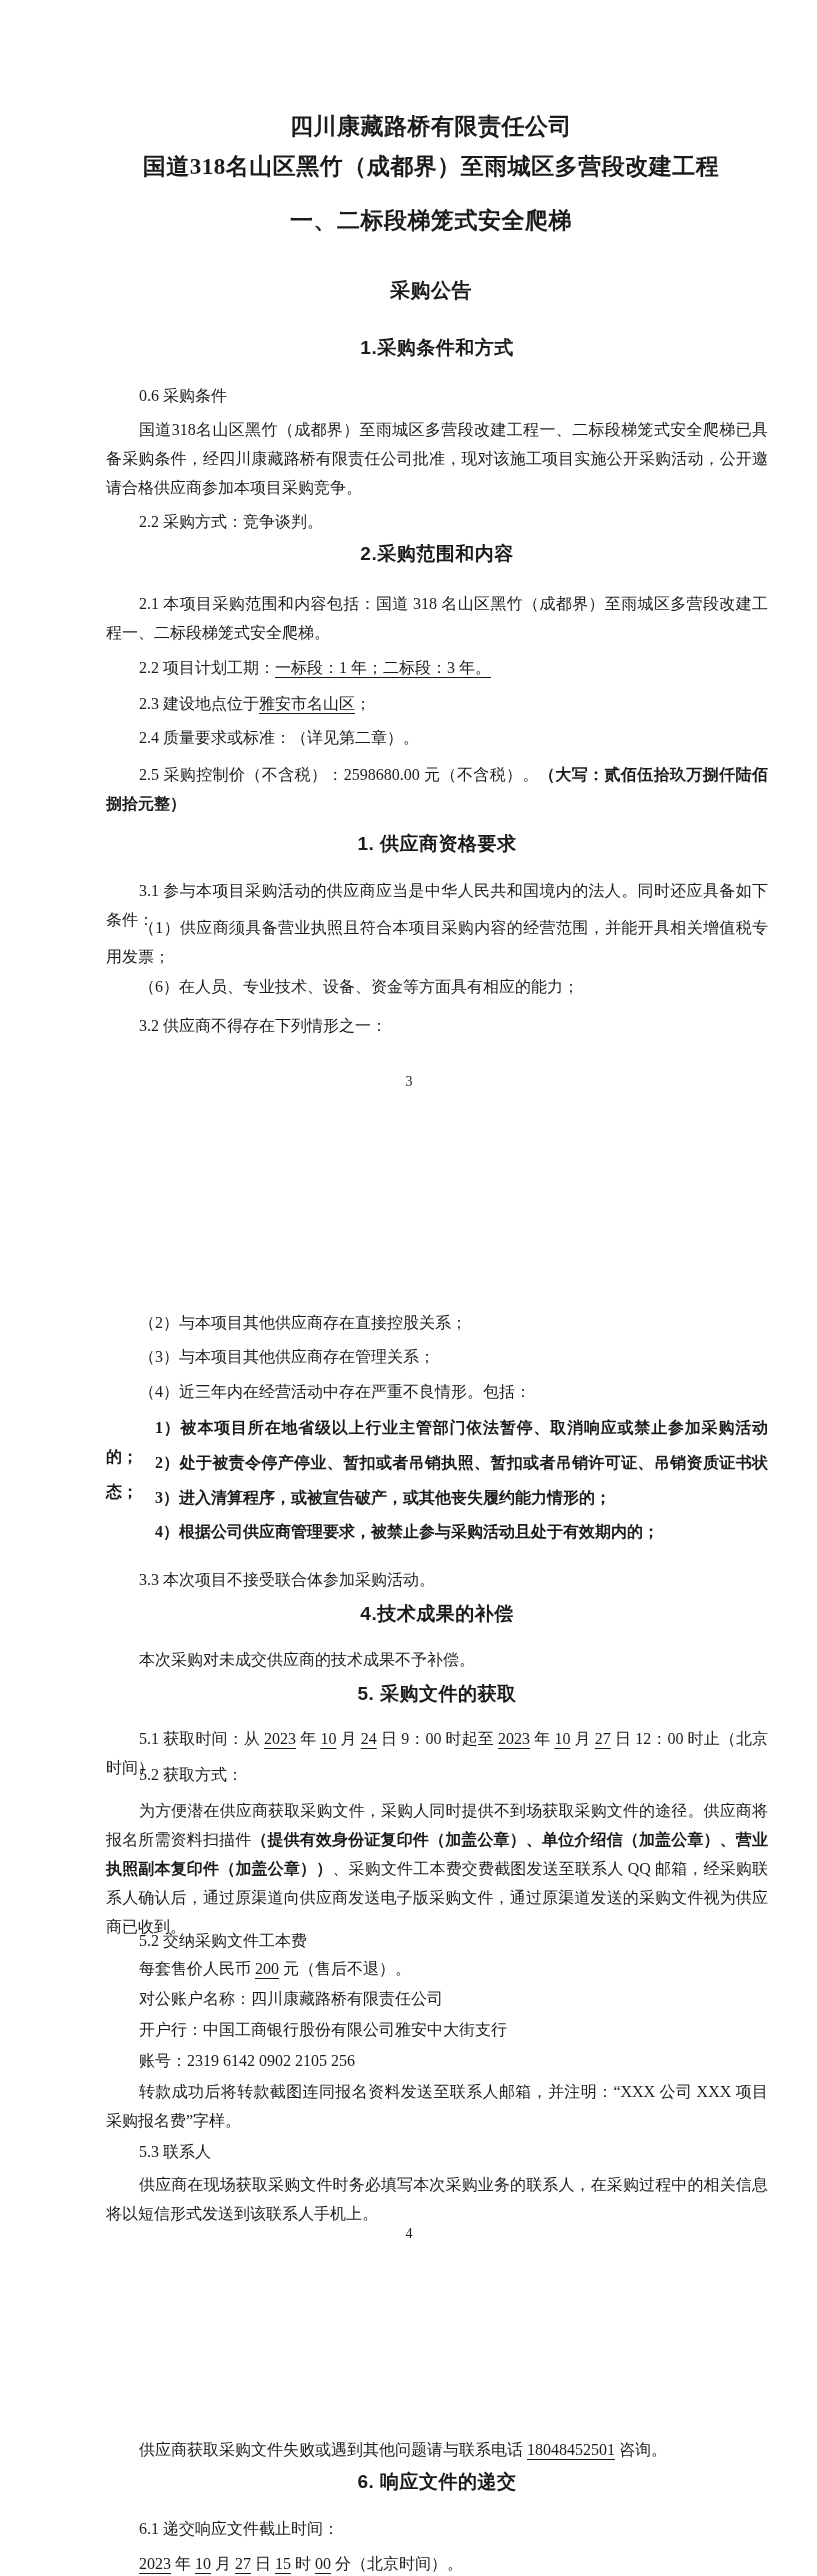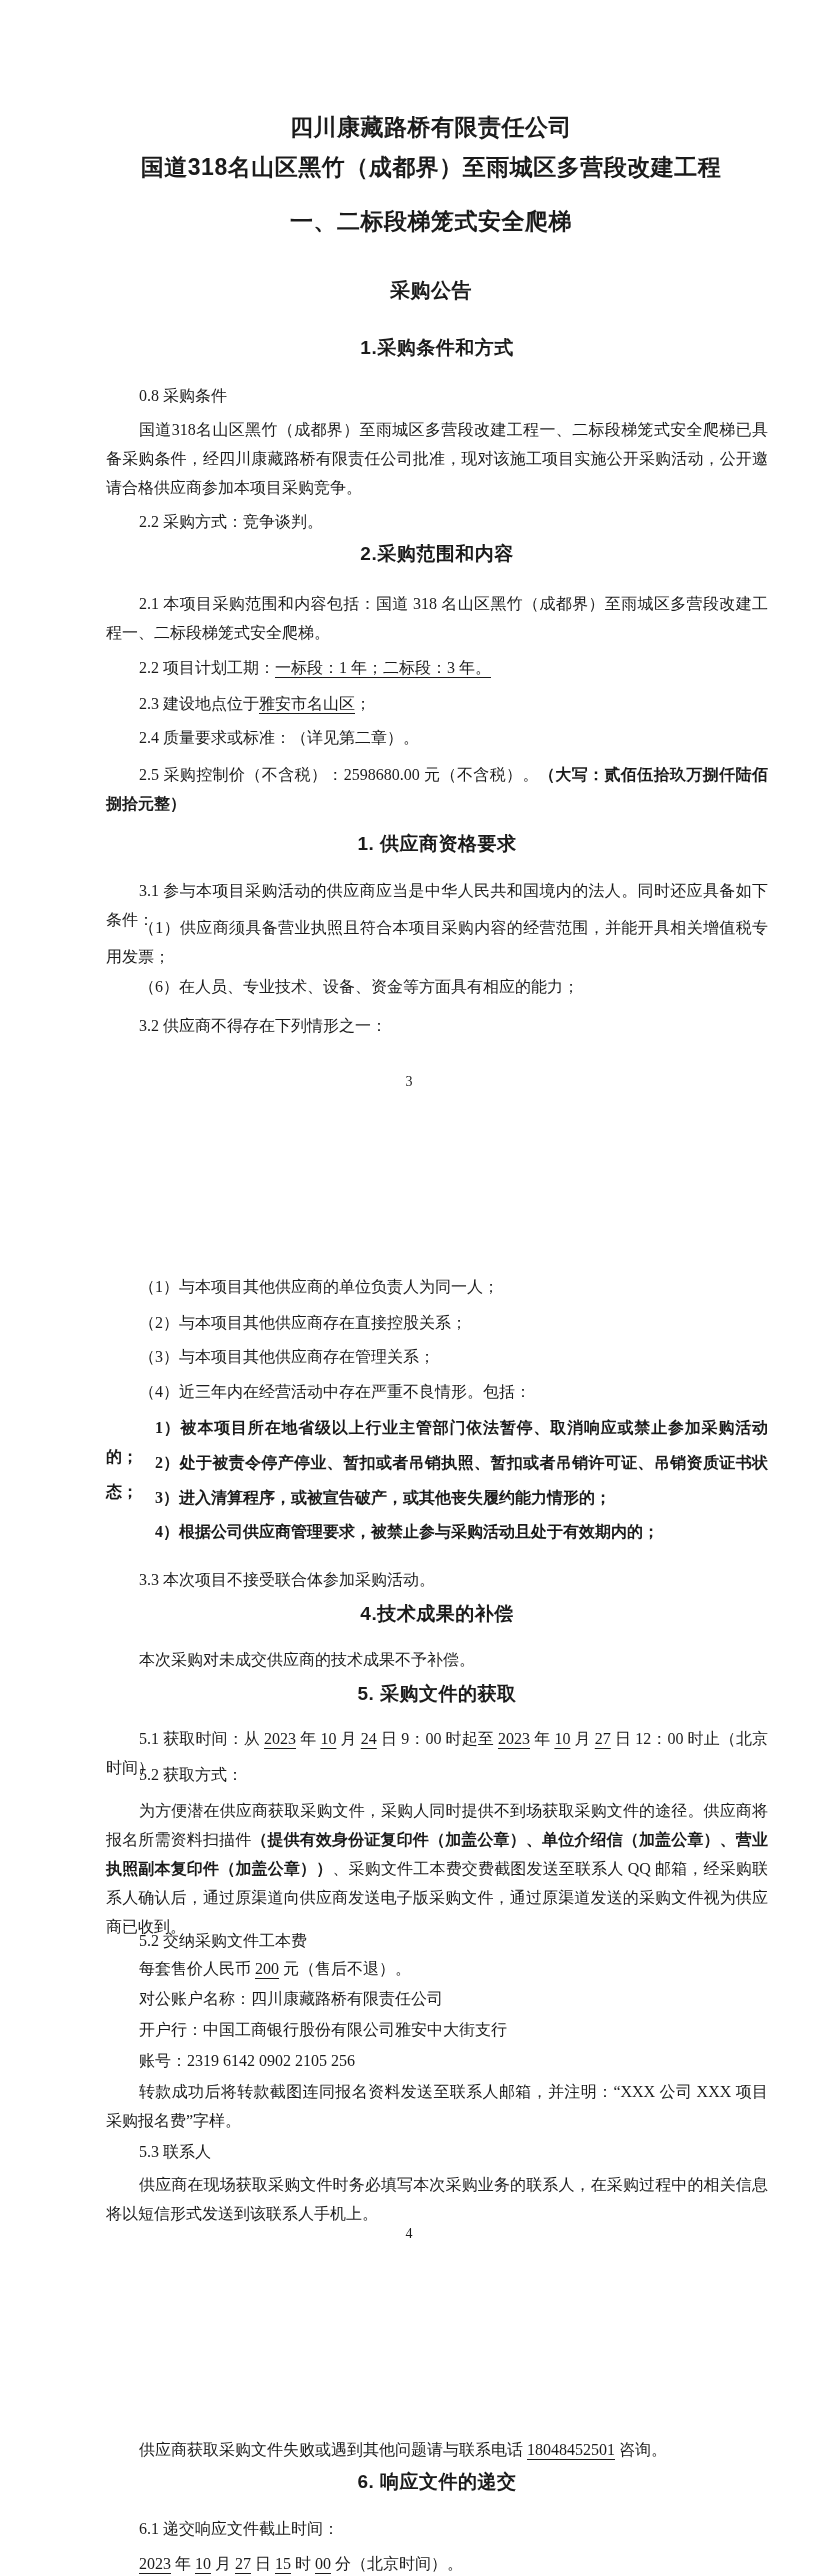--- a/index.html
+++ b/index.html
@@ -4,57 +4,56 @@
 <style>
   html,body{margin:0;padding:0;background:#ffffff;}
   .page{
     position:relative;width:818px;height:3469px;background:#ffffff;
     font-family:"Liberation Serif",serif;color:#1b1b1b;overflow:hidden;margin:0 auto;
   }
   .line{position:absolute;left:106px;right:50px;font-size:16px;line-height:29px;text-align:justify;}
   .ind{text-indent:33px;}
   .ind3{text-indent:49px;font-weight:bold;}
   .h{font-family:"Liberation Sans",sans-serif;font-weight:700;font-size:19px;line-height:25px;text-align:center;letter-spacing:0.5px;}
-  .t{font-family:Liberation Sans, sans-serif;font-weight:700;font-size:23px;line-height:30px;letter-spacing:0.5px;margin-left:44px;}
+  .t{font-family:Liberation Serif, serif;font-weight:700;font-size:23px;line-height:30px;letter-spacing:0.5px;margin-left:44px;}
   .center{left:0;right:0;text-align:center;}
   .pagenum{left:0;right:0;text-align:center;font-size:14px;line-height:15.5px;}
   .u{text-decoration:underline;text-underline-offset:4.1px;text-decoration-thickness:1px;}
   .b{font-weight:700;}
 </style>
 </head>
 <body>
 
 <div class="page">
 
   <div class="line center t" style="top:112px">四川康藏路桥有限责任公司</div>
   <div class="line center t" style="top:152px">国道318名山区黑竹（成都界）至雨城区多营段改建工程</div>
   <div class="line center t" style="top:206px">一、二标段梯笼式安全爬梯</div>
   <div class="line center t" style="top:275px;font-size:20px">采购公告</div>
 
   <div class="line h" style="top:335px">1.采购条件和方式</div>
-  <div class="line ind" style="top:381px">0.8 采购条件</div>
+  <div class="line ind" style="top:381px">0.6 采购条件</div>
   <div class="line ind" style="top:415px">国道318名山区黑竹（成都界）至雨城区多营段改建工程一、二标段梯笼式安全爬梯已具备采购条件，经四川康藏路桥有限责任公司批准，现对该施工项目实施公开采购活动，公开邀请合格供应商参加本项目采购竞争。</div>
   <div class="line ind" style="top:507px">2.2 采购方式：竞争谈判。</div>
 
   <div class="line h" style="top:541px">2.采购范围和内容</div>
   <div class="line ind" style="top:589px">2.1 本项目采购范围和内容包括：国道 318 名山区黑竹（成都界）至雨城区多营段改建工程一、二标段梯笼式安全爬梯。</div>
   <div class="line ind" style="top:653px"><span>2.2 项目计划工期：</span><span class="u">一标段：1 年；二标段：3 年。</span></div>
   <div class="line ind" style="top:689px"><span>2.3 建设地点位于</span><span class="u">雅安市名山区</span><span>；</span></div>
   <div class="line ind" style="top:723px">2.4 质量要求或标准：（详见第二章）。</div>
   <div class="line ind" style="top:760px"><span>2.5 采购控制价（不含税）：2598680.00 元（不含税）。</span><span class="b">（大写：贰佰伍拾玖万捌仟陆佰捌拾元整）</span></div>
 
   <div class="line h" style="top:831px">1. 供应商资格要求</div>
   <div class="line ind" style="top:876px">3.1 参与本项目采购活动的供应商应当是中华人民共和国境内的法人。同时还应具备如下条件：</div>
   <div class="line ind" style="top:913px">（1）供应商须具备营业执照且符合本项目采购内容的经营范围，并能开具相关增值税专用发票；</div>
   <div class="line ind" style="top:972px">（6）在人员、专业技术、设备、资金等方面具有相应的能力；</div>
   <div class="line ind" style="top:1011px">3.2 供应商不得存在下列情形之一：</div>
 
   <div class="line pagenum" style="top:1074px">3</div>
 
-  <div class="line ind" style="top:1272px">（1）与本项目其他供应商的单位负责人为同一人；</div>
   <div class="line ind" style="top:1308px">（2）与本项目其他供应商存在直接控股关系；</div>
   <div class="line ind" style="top:1342px">（3）与本项目其他供应商存在管理关系；</div>
   <div class="line ind" style="top:1377px">（4）近三年内在经营活动中存在严重不良情形。包括：</div>
   <div class="line ind3" style="top:1413px">1）被本项目所在地省级以上行业主管部门依法暂停、取消响应或禁止参加采购活动的；</div>
   <div class="line ind3" style="top:1448px">2）处于被责令停产停业、暂扣或者吊销执照、暂扣或者吊销许可证、吊销资质证书状态；</div>
   <div class="line ind3" style="top:1483px">3）进入清算程序，或被宣告破产，或其他丧失履约能力情形的；</div>
   <div class="line ind3" style="top:1517px">4）根据公司供应商管理要求，被禁止参与采购活动且处于有效期内的；</div>
   <div class="line ind" style="top:1565px">3.3 本次项目不接受联合体参加采购活动。</div>
 
   <div class="line h" style="top:1601px">4.技术成果的补偿</div>

